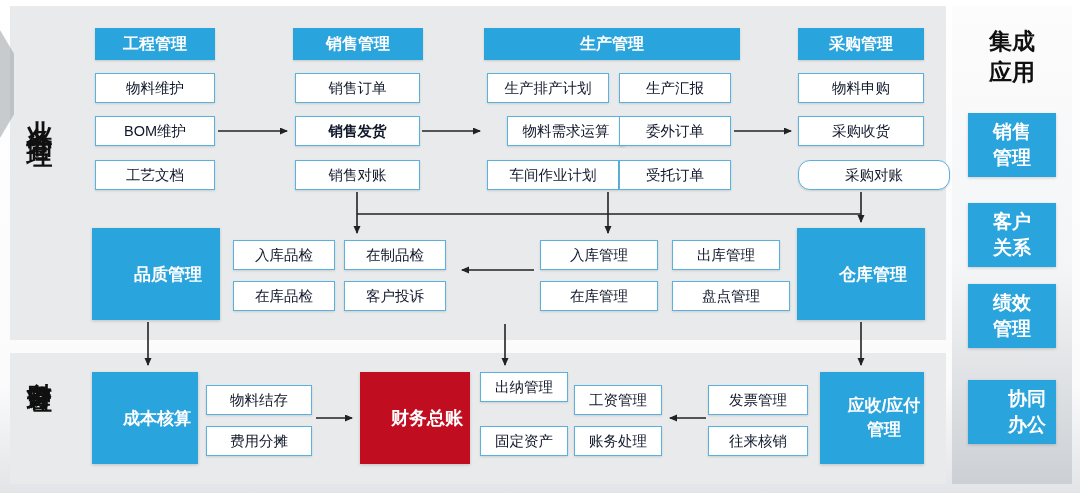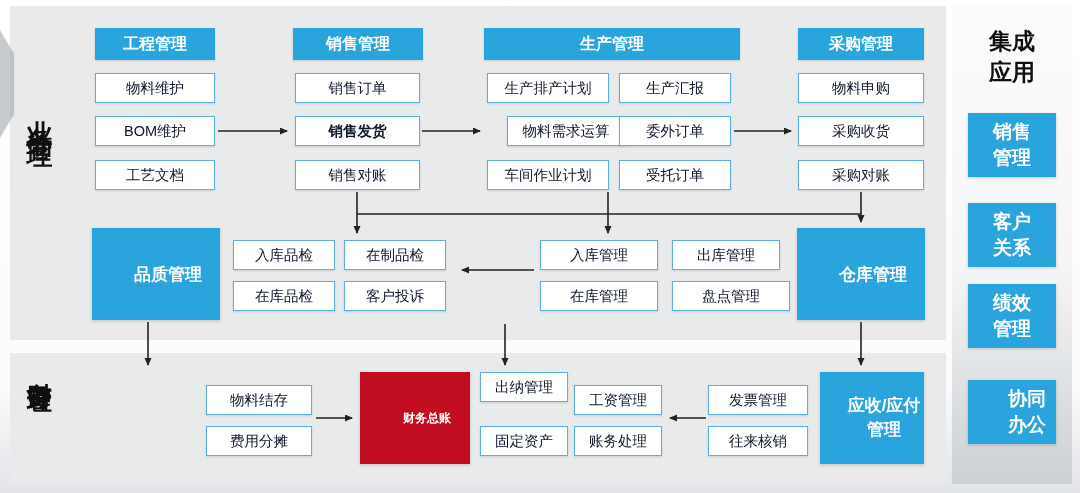--- a/index.html
+++ b/index.html
@@ -39,21 +39,21 @@
     position:absolute; height:30px; background:#ffffff;
     border:1px solid #5ab1dd; color:#0f172a; font-size:14.5px; font-weight:500;
     display:flex; align-items:center; justify-content:center;
     box-shadow:0 1px 2px rgba(0,0,0,.12);
   }
   .blk {
     position:absolute; background:var(--blue); color:#fff; font-weight:bold;
     font-size:17px; display:flex; align-items:center; justify-content:center;
     text-align:center; box-shadow:0 1px 3px rgba(0,0,0,.18);padding-left:24px;
   }
-  .blk.red { background:var(--red); font-size:12px; }
+  .blk.red { background:var(--red); font-size:18px; }
   .arrows { position:absolute; left:0; top:0; pointer-events:none; }
   .sb-title {
     position:absolute; left:952px; top:26px; width:120px;
     font-size:23px; font-weight:bold; color:#101010; text-align:center; line-height:1.35;
   }
   .sb-item {
     position:absolute; left:968px; width:88px; height:64px;
     background:var(--blue); color:#fff; font-weight:bold; font-size:19px;
     display:flex; align-items:center; justify-content:center; text-align:center;
     box-shadow:0 1px 3px rgba(0,0,0,.18);
@@ -106,42 +106,43 @@
   <div class="itm" style="left:95px; top:160px; width:120px;">工艺文档</div>
 
   <div class="hdr" style="left:293px; top:28px; width:130px;">销售管理</div>
   <div class="itm" style="left:295px; top:73px; width:125px;text-align:right;">销售订单</div>
   <div class="itm" style="left:295px; top:116px; width:125px;font-weight:bold;">销售发货</div>
   <div class="itm" style="left:295px; top:160px; width:125px;">销售对账</div>
 
   <div class="hdr" style="left:484px; top:28px; width:256px;">生产管理</div>
   <div class="itm" style="left:487px; top:73px; width:122px;">生产排产计划</div>
   <div class="itm" style="left:487px; top:116px; width:118px;margin-left:20px;">物料需求运算</div>
-  <div class="itm" style="left:487px; top:160px; width:122px;">车间作业计划</div>
+  <div class="itm" style="left:487px; top:160px; width:132px;">车间作业计划</div>
   <div class="itm" style="left:619px; top:73px; width:112px;">生产汇报</div>
   <div class="itm" style="left:619px; top:116px; width:112px;">委外订单</div>
   <div class="itm" style="left:619px; top:160px; width:112px;">受托订单</div>
 
   <div class="hdr" style="left:798px; top:28px; width:126px;">采购管理</div>
   <div class="itm" style="left:798px; top:73px; width:126px;">物料申购</div>
   <div class="itm" style="left:798px; top:116px; width:126px;">采购收货</div>
-  <div class="itm" style="left:798px; top:160px; width:126px;">采购对账</div>
+  <div class="itm" style="left:798px; top:160px; width:152px;border-radius:12px;">采购对账</div>
 
   <div class="blk" style="left:92px; top:228px; width:128px; height:92px;">品质管理</div>
   <div class="itm" style="left:233px; top:240px; width:102px;">入库品检</div>
   <div class="itm" style="left:344px; top:240px; width:102px;">在制品检</div>
   <div class="itm" style="left:233px; top:281px; width:102px;">在库品检</div>
   <div class="itm" style="left:344px; top:281px; width:102px;">客户投诉</div>
 
   <div class="itm" style="left:540px; top:240px; width:118px;">入库管理</div>
   <div class="itm" style="left:672px; top:240px; width:108px;">出库管理</div>
   <div class="itm" style="left:540px; top:281px; width:118px;">在库管理</div>
   <div class="itm" style="left:672px; top:281px; width:118px;">盘点管理</div>
   <div class="blk" style="left:797px; top:228px; width:128px; height:92px;">仓库管理</div>
 
+  <div class="blk" style="left:92px; top:372px; width:106px; height:92px;">成本核算</div>
   <div class="itm" style="left:206px; top:385px; width:106px;">物料结存</div>
   <div class="itm" style="left:206px; top:426px; width:106px;">费用分摊</div>
 
   <div class="blk red" style="left:360px; top:372px; width:110px; height:92px;">财务总账</div>
 
   <div class="itm" style="left:480px; top:372px; width:88px;">出纳管理</div>
   <div class="itm" style="left:574px; top:385px; width:88px;">工资管理</div>
   <div class="itm" style="left:480px; top:426px; width:88px;">固定资产</div>
   <div class="itm" style="left:574px; top:426px; width:88px;">账务处理</div>
 

